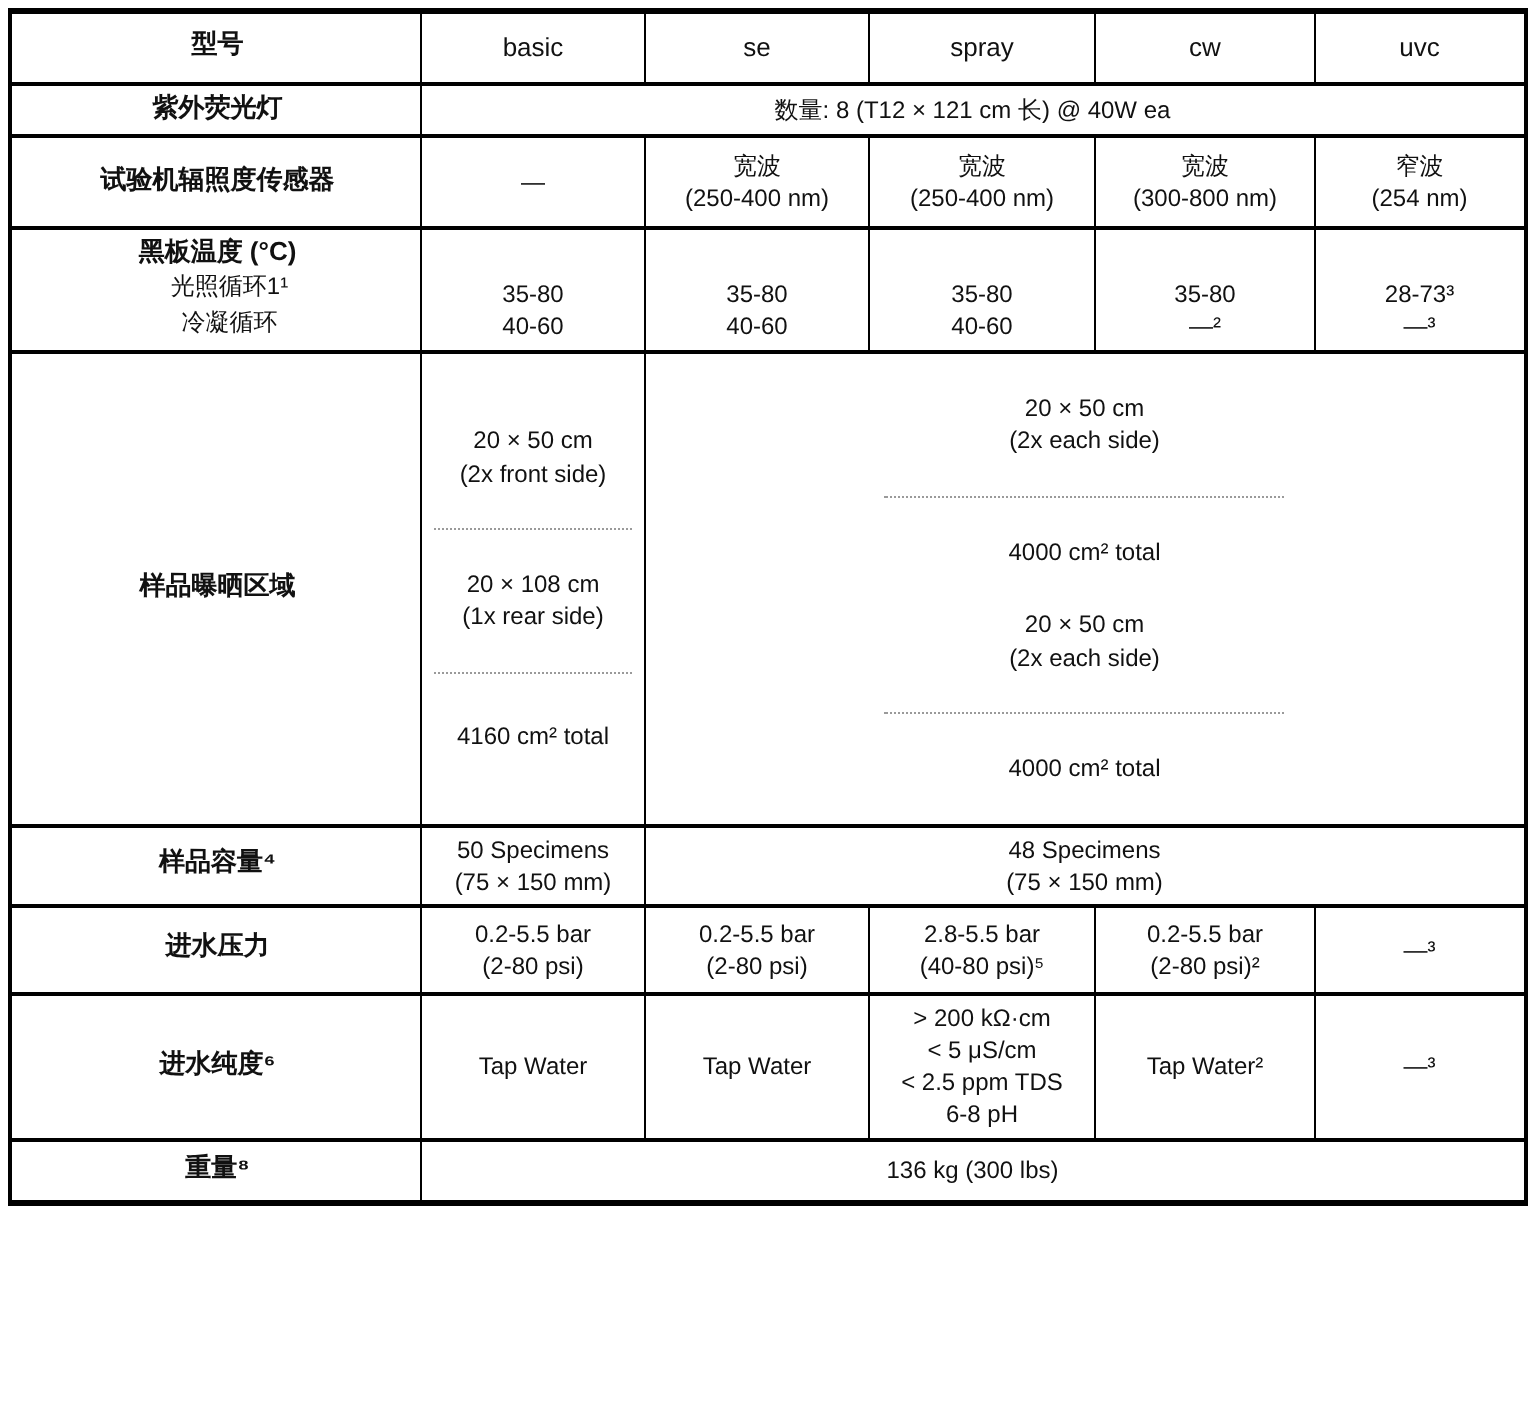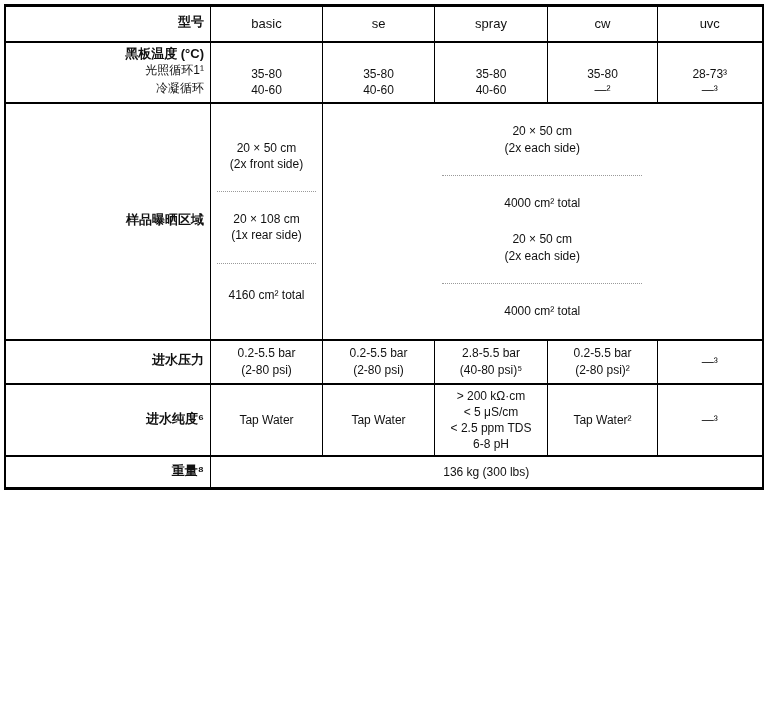--- a/index.html
+++ b/index.html
@@ -24,21 +24,21 @@
     border-left: 1px solid #000;
     border-right: 1px solid #000;
     border-top: 2px solid #000;
     border-bottom: 2px solid #000;
     vertical-align: middle;
     overflow: hidden;
   }
   .lbl {
     font-weight: bold;
     font-size: 13px;
-    text-align: right;
+    text-align: center;
     padding: 3px 6px 5px 8px;
     line-height: 1.3;
   }
   .val {
     font-size: 12px;
     text-align: center;
     white-space: pre-line;
     line-height: 1.35;
     padding: 3px 3px;
   }
@@ -88,21 +88,37 @@
       <tr style="height:36px">
     <td class="lbl">型号</td>
     <td class="val hdr-model">basic</td>
     <td class="val hdr-model">se</td>
     <td class="val hdr-model">spray</td>
     <td class="val hdr-model">cw</td>
     <td class="val hdr-model">uvc</td>
   </tr>
 
 
-
+  <tr style="height:26px">
+    <td class="lbl">紫外荧光灯</td>
+    <td class="val" colspan="5">数量: 8 (T12 × 121 cm 长) @ 40W ea</td>
+  </tr>
+
+  <tr style="height:46px">
+    <td class="lbl">试验机辐照度传感器</td>
+    <td class="val">—</td>
+    <td class="val">宽波
+(250-400 nm)</td>
+    <td class="val">宽波
+(250-400 nm)</td>
+    <td class="val">宽波
+(300-800 nm)</td>
+    <td class="val">窄波
+(254 nm)</td>
+  </tr>
 
   <tr style="height:56px">
     <td class="lbl vtop">
       <div>黑板温度 (°C)</div>
       <div class="sub-labels">光照循环1¹
 冷凝循环</div>
     </td>
     <td class="val vbottom">35-80
 40-60</td>
     <td class="val vbottom">35-80
@@ -131,20 +147,27 @@
 (2x each side)</div>
       <div class="sep sep-mid"></div>
       <div class="block">4000 cm² total</div>
       <div class="block gap-top">20 × 50 cm
 (2x each side)</div>
       <div class="sep sep-mid"></div>
       <div class="block">4000 cm² total</div>
     </td>
   </tr>
 
+  <tr style="height:36px">
+    <td class="lbl">样品容量⁴</td>
+    <td class="val">50 Specimens
+(75 × 150 mm)</td>
+    <td class="val" colspan="4">48 Specimens
+(75 × 150 mm)</td>
+  </tr>
 
   <tr style="height:44px">
     <td class="lbl">进水压力</td>
     <td class="val">0.2-5.5 bar
 (2-80 psi)</td>
     <td class="val">0.2-5.5 bar
 (2-80 psi)</td>
     <td class="val">2.8-5.5 bar
 (40-80 psi)⁵</td>
     <td class="val">0.2-5.5 bar

